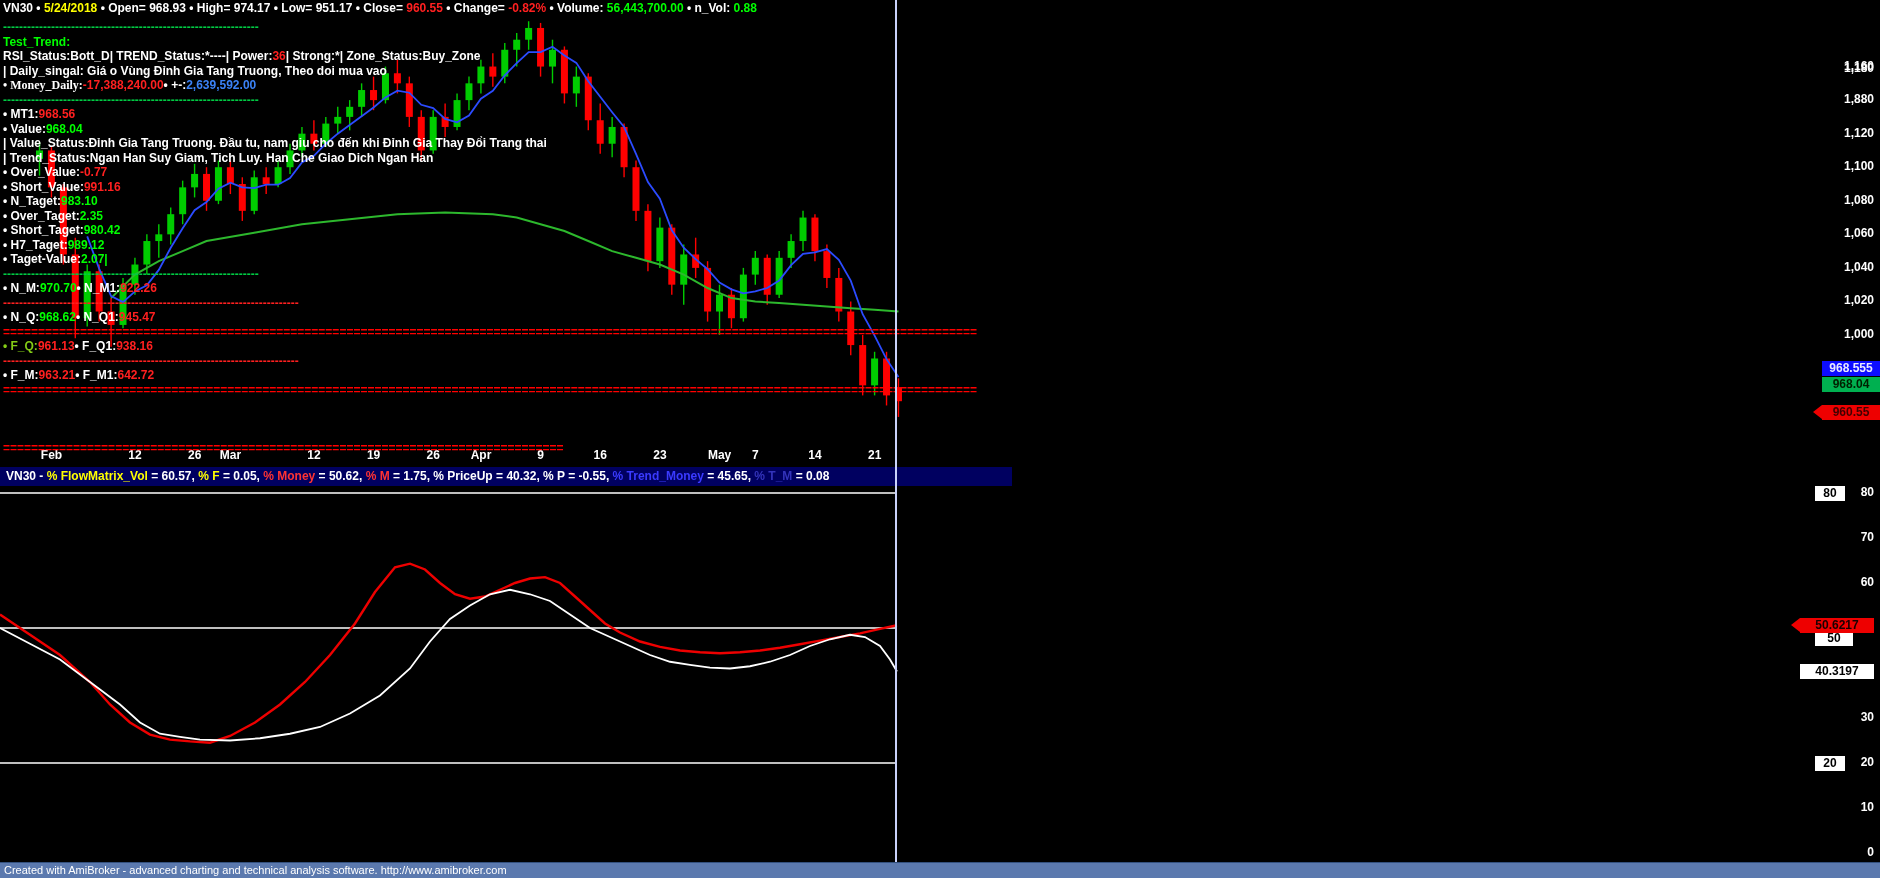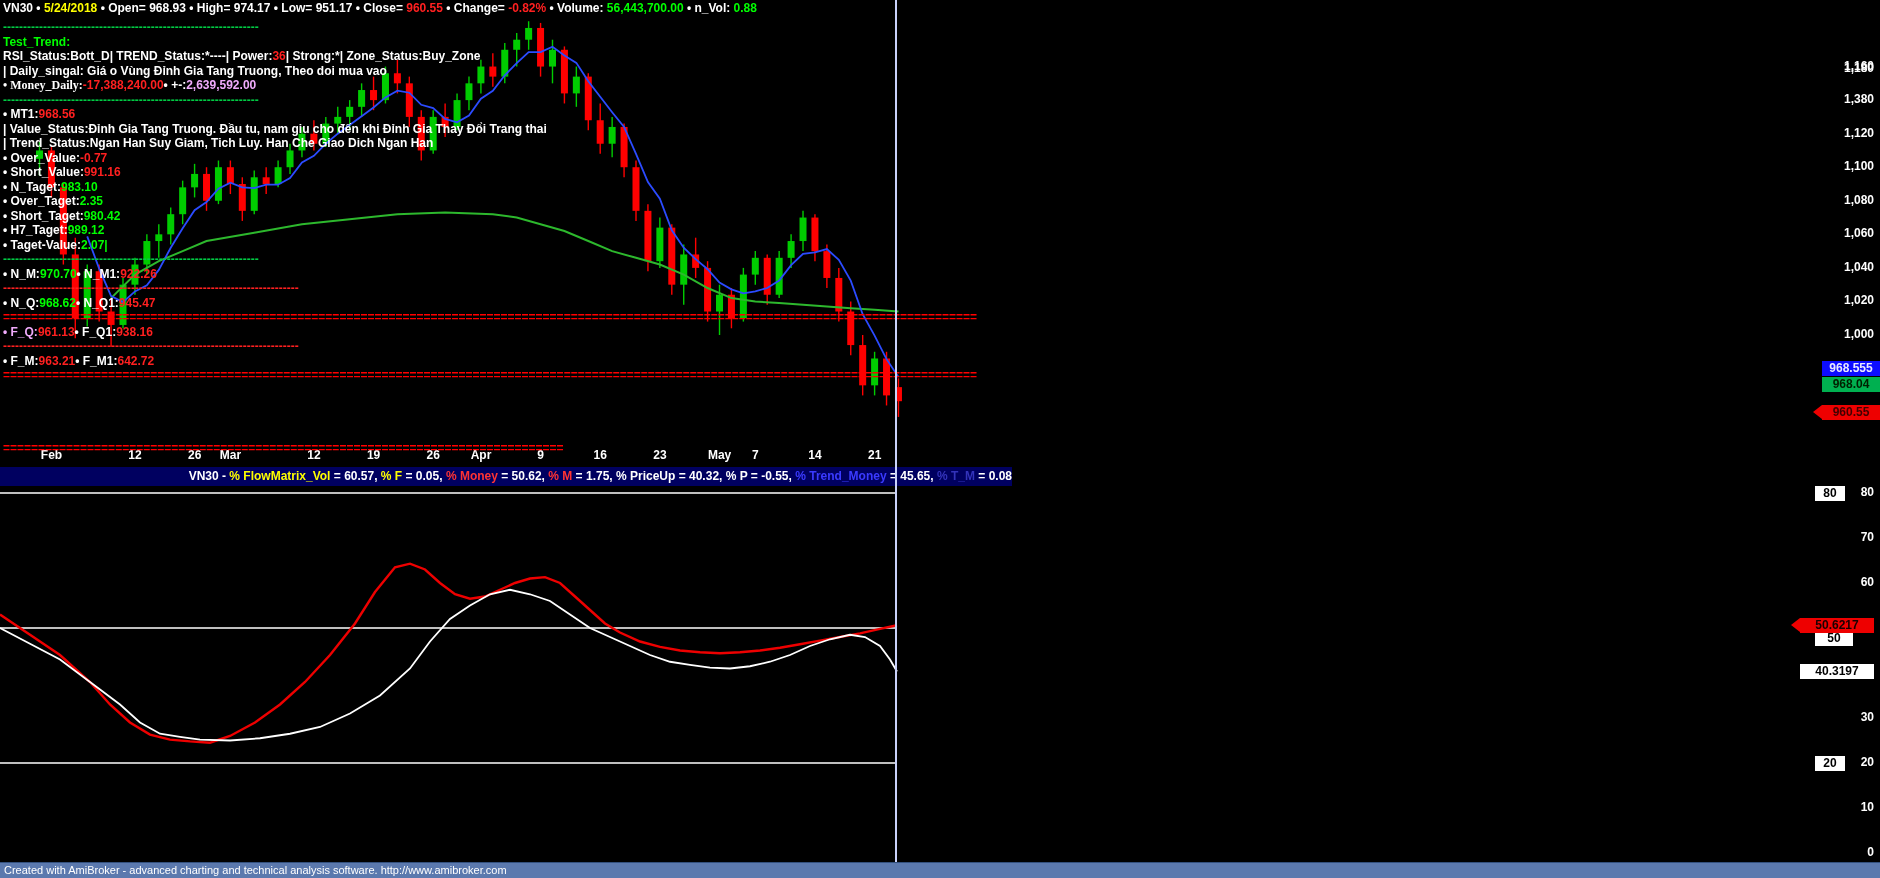--- a/index.html
+++ b/index.html
@@ -8,21 +8,21 @@
   svg{position:absolute;left:0;display:block;}
   #top-chart{top:0;}
   #bottom-chart{top:486px;}
   #title-line{position:absolute;left:3px;top:1px;font-size:12px;white-space:nowrap;z-index:5;letter-spacing:0;}
   #left-block{position:absolute;left:3px;top:20px;font-size:12px;line-height:14.5px;white-space:nowrap;z-index:5;}
   .tline{height:14.5px;}
   #overlay-eq{position:absolute;left:3px;top:441px;font-size:12px;white-space:nowrap;z-index:6;}
   #date-axis{position:absolute;left:12px;top:447px;width:1010px;height:20px;z-index:4;}
   .dlab{position:absolute;top:1px;transform:translateX(-50%);font-size:12px;color:#ffffff;}
   #flow-header{position:absolute;left:0;top:467px;width:1012px;height:19px;background:#000060;
-               font-size:12px;line-height:19px;padding-left:6px;box-sizing:border-box;white-space:nowrap;z-index:4;text-align:right;}
+               font-size:12px;line-height:19px;padding-left:6px;box-sizing:border-box;white-space:nowrap;z-index:4;}
   #crosshair{position:absolute;left:895px;top:0;width:2px;height:862px;background:#c9d1fa;z-index:6;}
   .axlab{position:absolute;right:6px;font-size:12px;color:#ffffff;white-space:nowrap;z-index:3;}
   .tag{position:absolute;height:15px;font-size:12px;line-height:15px;text-align:center;z-index:5;}
   .tag .arr{position:absolute;left:-9px;top:0;width:0;height:0;
             border-top:7.5px solid transparent;border-bottom:7.5px solid transparent;}
   #status-bar{position:absolute;left:0;top:862px;width:1880px;height:16px;background:#5b79ae;
               border-top:1px solid #33507e;color:#ffffff;font-size:11px;font-weight:normal;
               line-height:15px;padding-left:4px;box-sizing:border-box;z-index:9;}
 </style>
 </head>
@@ -185,38 +185,39 @@
       <line x1="0" y1="277" x2="897" y2="277" stroke="#ffffff" stroke-width="1.5"></line>
       <polyline points="0,128.5 30,148.75 60,169 90,196 110,218.5 130,236.5 150,248.65 170,253.6 190,255.4 210,256.75 230,250 255,236.5 280,218.5 305,196 330,169 355,137.5 375,106 395,81.25 410,77.65 425,83.5 440,97 455,108.25 470,112.75 485,110.5 500,103.75 515,97 530,92.5 545,91.15 560,97 575,110.5 590,124 605,137.5 620,146.5 640,155.5 660,160.9 680,164.5 700,166.29999999999998 720,167.20000000000002 740,166.29999999999998 760,164.5 780,161.79999999999998 800,158.20000000000002 820,154.6 840,151 860,147.4 880,142.9 897,139.21" fill="none" stroke="#ee0000" stroke-width="2.4"></polyline>
       <polyline points="0,142 30,157.75 60,173.5 90,196 120,218.5 140,236.5 160,247.75 180,250.9 200,253.6 230,254.5 260,252.25 290,247.75 320,241 350,227.5 380,209.5 410,182.5 430,155.5 450,133 470,119.5 490,108.25 510,103.75 530,108.25 550,115 570,128.5 590,142 610,151 630,160 650,169 670,175.75 690,178.9 710,181.6 730,182.5 750,180.25 770,175.75 790,169 810,160 830,153.25 850,148.75 865,151 880,160 890,173.5 897,185.56" fill="none" stroke="#ffffff" stroke-width="1.8"></polyline>
     </svg>
   <div id="title-line"><span style="color: rgb(255, 255, 255);">VN30 </span><span style="color: rgb(255, 255, 255);">• </span><span style="color: rgb(255, 255, 0);">5/24/2018</span><span style="color: rgb(255, 255, 255);"> • Open= 968.93 • High= 974.17 • Low= 951.17 • Close= </span><span style="color: rgb(255, 32, 32);">960.55</span><span style="color: rgb(255, 255, 255);"> • Change= </span><span style="color: rgb(255, 32, 32);">-0.82%</span><span style="color: rgb(255, 255, 255);"> • Volume: </span><span style="color: rgb(0, 255, 0);">56,443,700.00</span><span style="color: rgb(255, 255, 255);"> • n_Vol: </span><span style="color: rgb(0, 255, 0);">0.88</span></div>
   <div id="left-block">
       <div class="tline"><span style="color: rgb(0, 204, 68);">----------------------------------------------------------------</span></div>
       <div class="tline"><span style="color: rgb(0, 255, 0);">Test_Trend:</span></div>
       <div class="tline"><span style="color: rgb(255, 255, 255);">RSI_Status:Bott_D| TREND_Status:*----| Power:</span><span style="color: rgb(255, 32, 32);">36</span><span style="color: rgb(255, 255, 255);">| Strong:*| Zone_Status:Buy_Zone</span></div>
       <div class="tline"><span style="color: rgb(255, 255, 255);">| Daily_singal: Giá o Vùng Đỉnh Gia Tang Truong, Theo doi mua vao</span></div>
-      <div class="tline"><span style="color: rgb(255, 255, 255); font-family: Liberation Serif, serif;">• Money_Daily:</span><span style="color: rgb(255, 32, 32);">-17,388,240.00</span><span style="color: rgb(255, 255, 255);">• +-:</span><span style="color: #f0abfc; margin-top: 25px;">2,639,592.00</span></div>
+      <div class="tline"><span style="color: rgb(255, 255, 255); font-family: Liberation Serif, serif;">• Money_Daily:</span><span style="color: rgb(255, 32, 32);">-17,388,240.00</span><span style="color: rgb(255, 255, 255);">• +-:</span><span style="color: #3b82f6; margin-top: 25px;">2,639,592.00</span></div>
       <div class="tline"><span style="color: rgb(0, 204, 68);">----------------------------------------------------------------</span></div>
       <div class="tline"><span style="color: rgb(255, 255, 255);">• MT1:</span><span style="color: rgb(255, 32, 32);">968.56</span></div>
+      <div class="tline"><span style="color: rgb(255, 255, 255);">• Value:</span><span style="color: rgb(0, 255, 0);">968.04</span></div>
       <div class="tline"><span style="color: rgb(255, 255, 255);">| Value_Status:Đỉnh Gia Tang Truong. Đầu tu, nam giu cho đến khi Đỉnh Gia Thay Đổi Trang thai</span></div>
       <div class="tline"><span style="color: rgb(255, 255, 255);">| Trend_Status:Ngan Han Suy Giam, Tich Luy. Han Che Giao Dich Ngan Han</span></div>
       <div class="tline"><span style="color: rgb(255, 255, 255);">• Over_Value:</span><span style="color: rgb(255, 32, 32);">-0.77</span></div>
       <div class="tline"><span style="color: rgb(255, 255, 255);">• Short_Value:</span><span style="color: rgb(255, 32, 32);">991.16</span></div>
       <div class="tline"><span style="color: rgb(255, 255, 255);">• N_Taget:</span><span style="color: rgb(0, 255, 0);">983.10</span></div>
       <div class="tline"><span style="color: rgb(255, 255, 255);">• Over_Taget:</span><span style="color: rgb(0, 255, 0);">2.35</span></div>
       <div class="tline"><span style="color: rgb(255, 255, 255);">• Short_Taget:</span><span style="color: rgb(0, 255, 0);">980.42</span></div>
       <div class="tline"><span style="color: rgb(255, 255, 255);">• H7_Taget:</span><span style="color: rgb(0, 255, 0);">989.12</span></div>
       <div class="tline"><span style="color: rgb(255, 255, 255);">• Taget-Value:</span><span style="color: rgb(0, 255, 0);">2.07</span><span style="color: rgb(0, 255, 0);">|</span></div>
       <div class="tline"><span style="color: rgb(0, 204, 68);">----------------------------------------------------------------</span></div>
       <div class="tline"><span style="color: rgb(255, 255, 255);">• N_M:</span><span style="color: rgb(0, 255, 0);">970.70</span><span style="color: rgb(255, 255, 255);">• N_M1:</span><span style="color: rgb(255, 32, 32);">922.26</span></div>
       <div class="tline"><span style="color: rgb(255, 32, 32);">--------------------------------------------------------------------------</span></div>
       <div class="tline"><span style="color: rgb(255, 255, 255);">• N_Q:</span><span style="color: rgb(0, 255, 0);">968.62</span><span style="color: rgb(255, 255, 255);">• N_Q1:</span><span style="color: rgb(255, 32, 32);">945.47</span></div>
       <div class="tline"><span style="color: rgb(255, 0, 0);">===========================================================================================================================================</span></div>
-      <div class="tline"><span style="color: #f0abfc;">• F_Q:</span><span style="color: rgb(255, 32, 32);">961.13</span><span style="color: rgb(255, 255, 255);">• F_Q1:</span><span style="color: rgb(255, 32, 32);">938.16</span></div>
+      <div class="tline"><span style="color: #84cc16;">• F_Q:</span><span style="color: rgb(255, 32, 32);">961.13</span><span style="color: rgb(255, 255, 255);">• F_Q1:</span><span style="color: rgb(255, 32, 32);">938.16</span></div>
       <div class="tline"><span style="color: rgb(255, 32, 32);">--------------------------------------------------------------------------</span></div>
       <div class="tline"><span style="color: rgb(255, 255, 255);">• F_M:</span><span style="color: rgb(255, 32, 32);">963.21</span><span style="color: rgb(255, 255, 255);">• F_M1:</span><span style="color: rgb(255, 32, 32);">642.72</span></div>
       <div class="tline"><span style="color: rgb(255, 0, 0);">===========================================================================================================================================</span></div>
     </div>
   <div id="overlay-eq"><span style="color: rgb(255, 0, 0);">================================================================================</span></div>
   <div id="date-axis">
       <span class="dlab" style="left: 39.5px;">Feb</span>
       <span class="dlab" style="left: 123.01px;">12</span>
       <span class="dlab" style="left: 182.66px;">26</span>
       <span class="dlab" style="left: 218.45px;">Mar</span>
@@ -230,21 +231,21 @@
       <span class="dlab" style="left: 707.58px;">May</span>
       <span class="dlab" style="left: 743.37px;">7</span>
       <span class="dlab" style="left: 803.02px;">14</span>
       <span class="dlab" style="left: 862.67px;">21</span>
     </div>
   <div id="flow-header"><span style="color: rgb(255, 255, 255);">VN30 - </span><span style="color: rgb(255, 255, 0);">% FlowMatrix_Vol</span><span style="color: rgb(255, 255, 255);"> = 60.57, </span><span style="color: rgb(255, 255, 0);">% F</span><span style="color: rgb(255, 255, 255);"> = 0.05, </span><span style="color: rgb(255, 51, 51);">% Money</span><span style="color: rgb(255, 255, 255);"> = 50.62, </span><span style="color: rgb(255, 51, 51);">% M</span><span style="color: rgb(255, 255, 255);"> = 1.75, </span><span style="color: rgb(255, 255, 255);">% PriceUp</span><span style="color: rgb(255, 255, 255);"> = 40.32, </span><span style="color: rgb(255, 255, 255);">% P</span><span style="color: rgb(255, 255, 255);"> = -0.55, </span><span style="color: rgb(58, 58, 255);">% Trend_Money</span><span style="color: rgb(255, 255, 255);"> = 45.65, </span><span style="color: rgb(51, 51, 187);">% T_M</span><span style="color: rgb(255, 255, 255);"> = 0.08</span></div>
   <div id="crosshair"></div>
   <div id="right-axis-top">
       <span class="axlab" style="top: 25px; margin-top: 36px;">1,180</span>
       <span class="axlab" style="top: 58.5556px;">1,160</span>
-      <span class="axlab" style="top: 92.1111px;">1,380</span>
+      <span class="axlab" style="top: 92.1111px;">1,880</span>
       <span class="axlab" style="top: 125.667px;">1,120</span>
       <span class="axlab" style="top: 159.222px;">1,100</span>
       <span class="axlab" style="top: 192.778px;">1,080</span>
       <span class="axlab" style="top: 226.333px;">1,060</span>
       <span class="axlab" style="top: 259.889px;">1,040</span>
       <span class="axlab" style="top: 293.444px;">1,020</span>
       <span class="axlab" style="top: 327px;">1,000</span>
       <div class="tag" style="top: 361.258px; left: 1822px; width: 58px; background: rgb(13, 13, 255); color: rgb(232, 232, 255);">968.555</div>
       <div class="tag" style="top: 377.122px; left: 1822px; width: 58px; background: rgb(0, 176, 80); color: rgb(0, 32, 0);">968.04</div>
       <div class="tag" style="top: 404.688px; left: 1822px; width: 58px; background: rgb(238, 0, 0); color: rgb(64, 0, 0);">960.55<span class="arr" style="border-right: 9px solid rgb(238, 0, 0);"></span></div>

